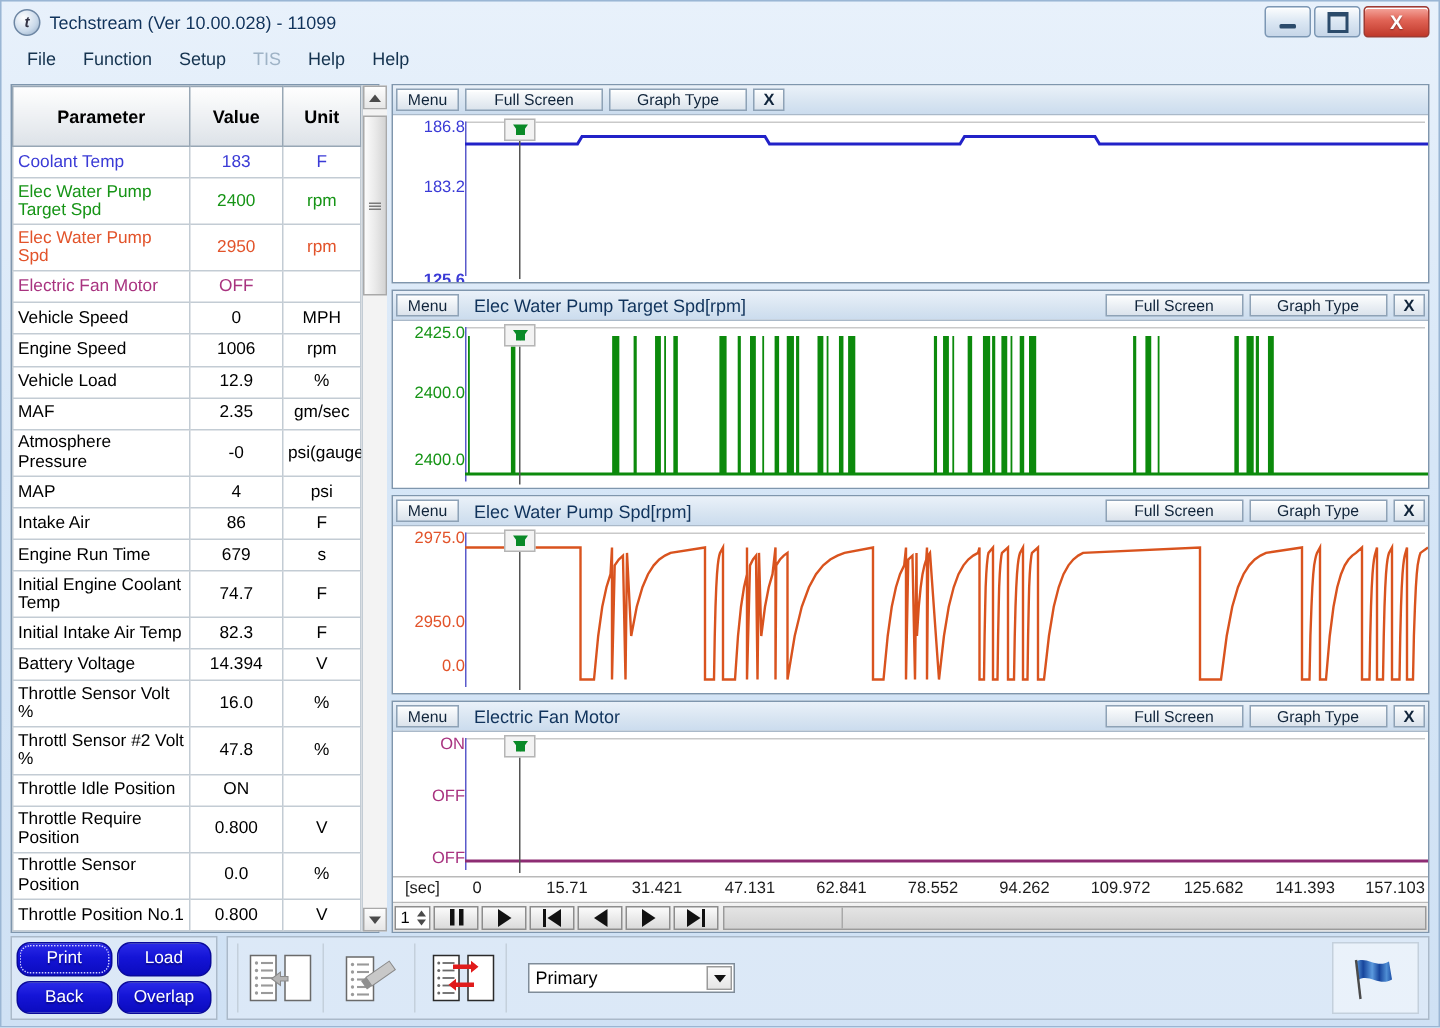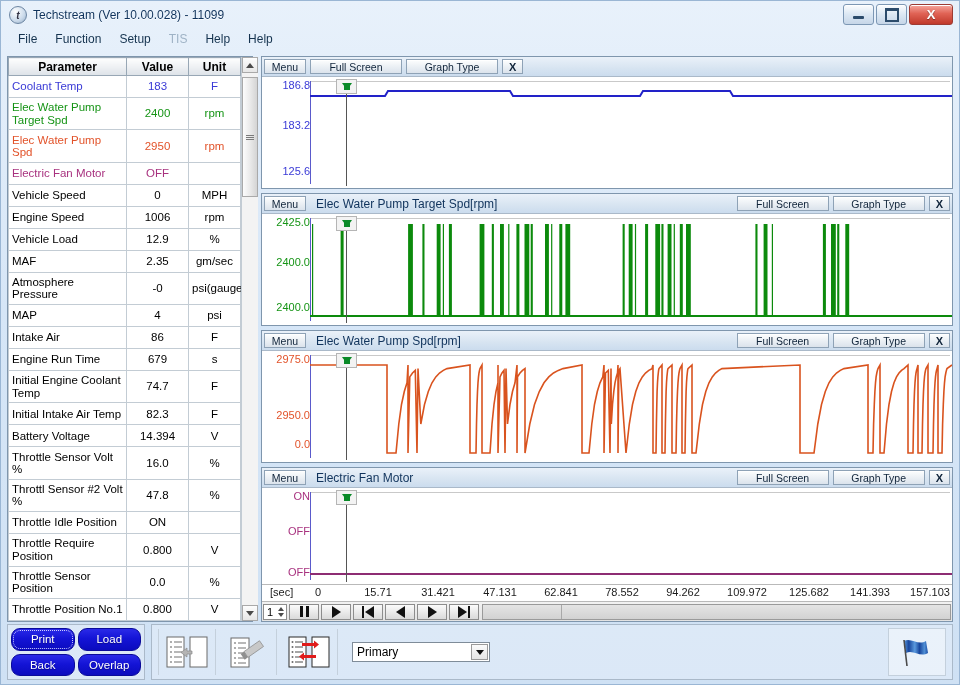--- a/index.html
+++ b/index.html
@@ -67,21 +67,21 @@
   .ptable{
     flex:1 1 auto;overflow:hidden;
     border-collapse:collapse;
     table-layout:fixed;
   }
   table.ptable{width:100%;}
   .ptable th{
     background:linear-gradient(180deg,#fefefe,#eceff2 55%,#dde2e8);
     border:1px solid #98a7b5;
     font-size:12px;font-weight:bold;color:#000;
-    height:17px;padding:0 2px;
+    height:17px;padding:11px 2px;
   }
   .ptable td{
     border:1px solid #c3ccd4;
     font-size:11.5px;color:#000;padding:1px 3px;
     height:16px;line-height:12.5px;
   }
   .ptable td.v,.ptable td.u{text-align:center;}
   .col-p{width:118px;}
   .col-v{width:62px;}
   .col-u{width:52px;}
@@ -431,21 +431,21 @@
           <div class="btn menu">Menu</div>
           <div class="btn wide">Full Screen</div>
           <div class="btn wide">Graph Type</div>
           <div class="btn xbtn">X</div>
         </div>
         <div class="plot">
           <div class="topline"></div>
           <div class="axisline"></div>
           <div class="ylab" style="top:2px;color:#3a3ad6;">186.8</div>
           <div class="ylab" style="top:42px;color:#3a3ad6;">183.2</div>
-          <div class="ylab" style="top:88px;color:#3a3ad6;">125.6</div>
+          <div class="ylab" style="top:104px;color:#3a3ad6;font-weight:bold;">125.6</div>
           <svg class="trace" width="642" height="104" viewBox="0 0 642 104">
             <polyline points="0,15 75,15 78,10 200,10 203,15 330,15 333,10 420,10 423,15 642,15" fill="none" stroke="#2222c8" stroke-width="2"></polyline>
           </svg>
           <div class="cursor"></div>
           <div class="cursor-head">
             <span class="arrow-dn">
                 <i class="arrow-stem"></i>
               </span>
           </div>
         </div>

